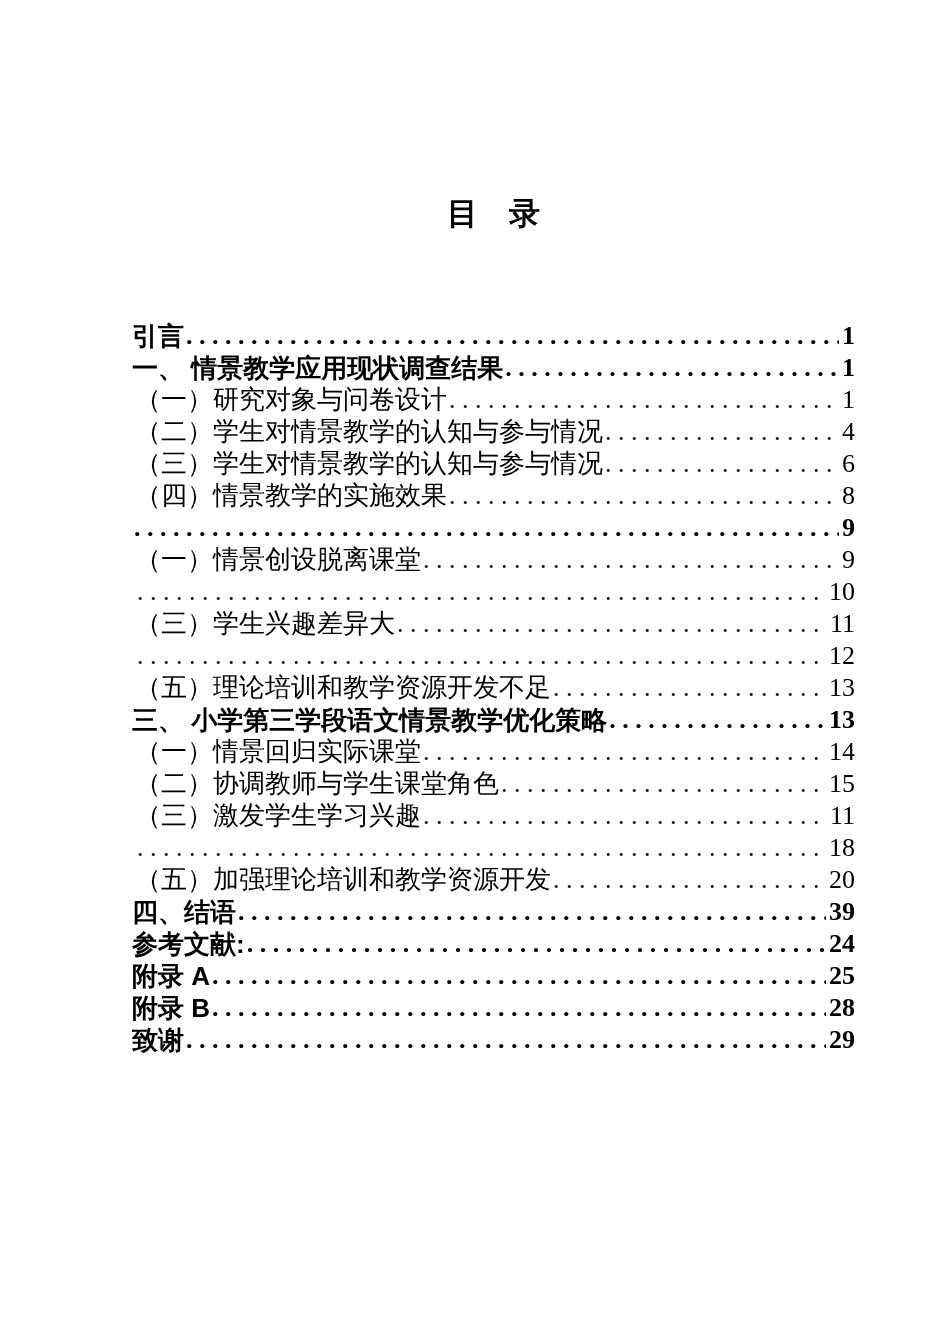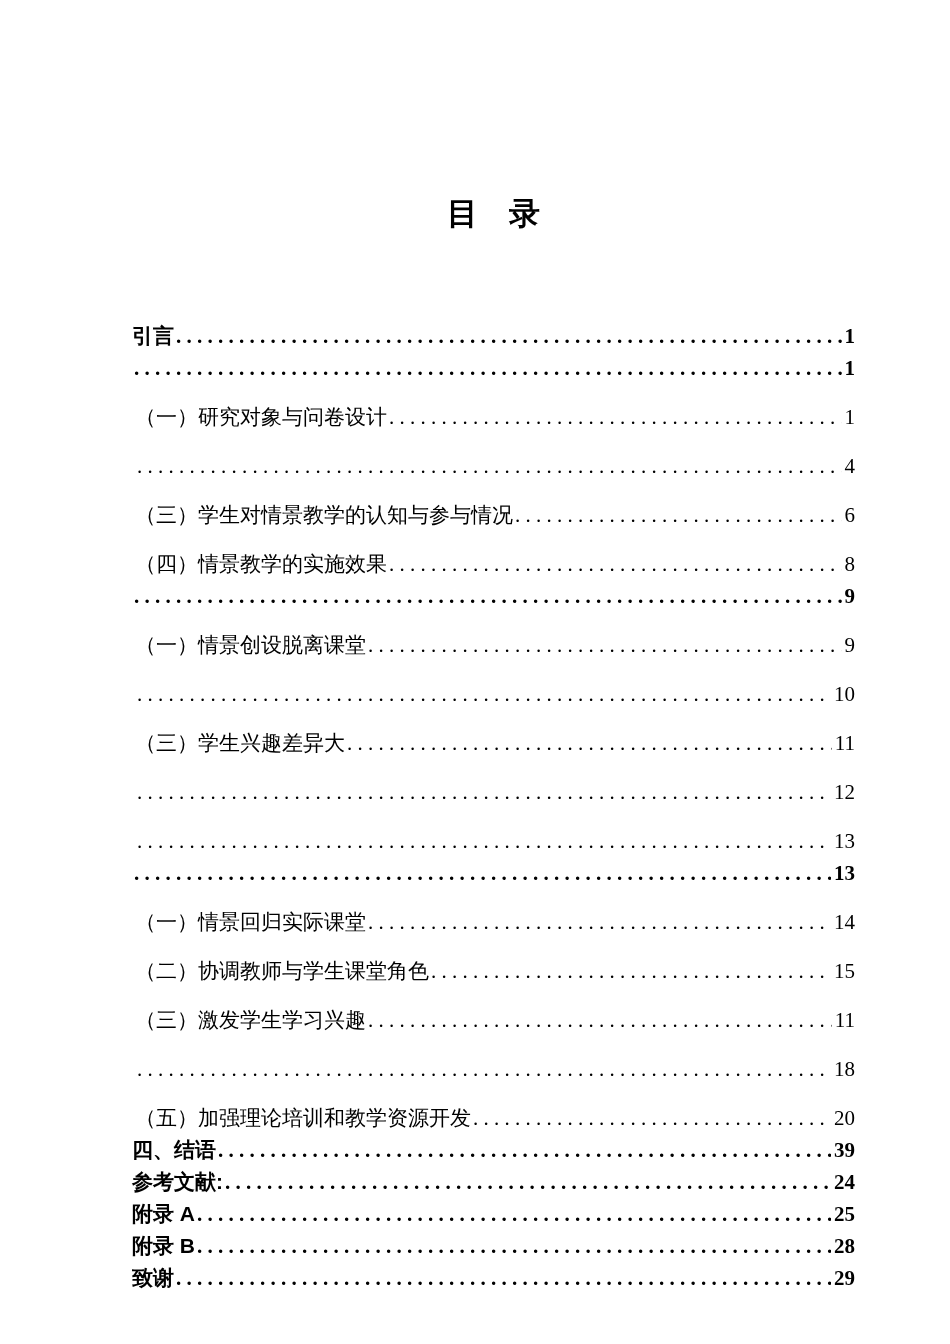--- a/index.html
+++ b/index.html
@@ -28,33 +28,32 @@
     color: #000000;
   }
   .toc-list {
     margin-top: 90px;
   }
   .toc-row {
     display: flex;
     align-items: flex-start;
     height: 32px;
     line-height: 32px;
-    font-size: 21px;
+    font-size: 26px;
     color: #000000;
   }
   .toc-row.level1 {
     font-weight: bold;
   }
   .toc-row.level1 .toc-label {
     font-family: "Liberation Sans", sans-serif;
   }
   .toc-row.level2 {
     padding-left: 3px;
     font-weight: normal;
-    margin-top: 17px;
   }
   .toc-label {
     white-space: nowrap;
     flex: 0 0 auto;
   }
   .toc-leader {
     flex: 1 1 auto;
     min-width: 0;
     overflow: hidden;
     white-space: nowrap;
@@ -73,29 +72,31 @@
 <div class="page">
   <div class="doc-title">目　录</div>
 
   <div class="toc-list">
       <div class="toc-row level1">
     <span class="toc-label">引言</span>
     <span class="toc-leader">. . . . . . . . . . . . . . . . . . . . . . . . . . . . . . . . . . . . . . . . . . . . . . . . . . . . . . . . . . . . . . . . . . . . . . . . . . . . . . . . . . . . . . . . . . . . . . . . . . . . . . . . . . . . . . . . . . . . . . . . . . . . . . . . . . </span>
     <span class="toc-page">1</span>
   </div>
       <div class="toc-row level1">
+    <span class="toc-label">一、 情景教学应用现状调查结果</span>
     <span class="toc-leader">. . . . . . . . . . . . . . . . . . . . . . . . . . . . . . . . . . . . . . . . . . . . . . . . . . . . . . . . . . . . . . . . . . . . . . . . . . . . . . . . . . . . . . . . . . . . . . . . . . . . . . . . . . . . . . . . . . . . . . . . . . . . . . . . . . </span>
     <span class="toc-page">1</span>
   </div>
       <div class="toc-row level2">
     <span class="toc-label">（一）研究对象与问卷设计</span>
     <span class="toc-leader">. . . . . . . . . . . . . . . . . . . . . . . . . . . . . . . . . . . . . . . . . . . . . . . . . . . . . . . . . . . . . . . . . . . . . . . . . . . . . . . . . . . . . . . . . . . . . . . . . . . . . . . . . . . . . . . . . . . . . . . . . . . . . . . . . . </span>
     <span class="toc-page">1</span>
   </div>
       <div class="toc-row level2">
+    <span class="toc-label">（二）学生对情景教学的认知与参与情况</span>
     <span class="toc-leader">. . . . . . . . . . . . . . . . . . . . . . . . . . . . . . . . . . . . . . . . . . . . . . . . . . . . . . . . . . . . . . . . . . . . . . . . . . . . . . . . . . . . . . . . . . . . . . . . . . . . . . . . . . . . . . . . . . . . . . . . . . . . . . . . . . </span>
     <span class="toc-page">4</span>
   </div>
       <div class="toc-row level2">
     <span class="toc-label">（三）学生对情景教学的认知与参与情况</span>
     <span class="toc-leader">. . . . . . . . . . . . . . . . . . . . . . . . . . . . . . . . . . . . . . . . . . . . . . . . . . . . . . . . . . . . . . . . . . . . . . . . . . . . . . . . . . . . . . . . . . . . . . . . . . . . . . . . . . . . . . . . . . . . . . . . . . . . . . . . . . </span>
     <span class="toc-page">6</span>
   </div>
       <div class="toc-row level2">
     <span class="toc-label">（四）情景教学的实施效果</span>
@@ -118,24 +119,26 @@
       <div class="toc-row level2">
     <span class="toc-label">（三）学生兴趣差异大</span>
     <span class="toc-leader">. . . . . . . . . . . . . . . . . . . . . . . . . . . . . . . . . . . . . . . . . . . . . . . . . . . . . . . . . . . . . . . . . . . . . . . . . . . . . . . . . . . . . . . . . . . . . . . . . . . . . . . . . . . . . . . . . . . . . . . . . . . . . . . . . . </span>
     <span class="toc-page">11</span>
   </div>
       <div class="toc-row level2">
     <span class="toc-leader">. . . . . . . . . . . . . . . . . . . . . . . . . . . . . . . . . . . . . . . . . . . . . . . . . . . . . . . . . . . . . . . . . . . . . . . . . . . . . . . . . . . . . . . . . . . . . . . . . . . . . . . . . . . . . . . . . . . . . . . . . . . . . . . . . . </span>
     <span class="toc-page">12</span>
   </div>
       <div class="toc-row level2">
+    <span class="toc-label">（五）理论培训和教学资源开发不足</span>
     <span class="toc-leader">. . . . . . . . . . . . . . . . . . . . . . . . . . . . . . . . . . . . . . . . . . . . . . . . . . . . . . . . . . . . . . . . . . . . . . . . . . . . . . . . . . . . . . . . . . . . . . . . . . . . . . . . . . . . . . . . . . . . . . . . . . . . . . . . . . </span>
     <span class="toc-page">13</span>
   </div>
       <div class="toc-row level1">
+    <span class="toc-label">三、 小学第三学段语文情景教学优化策略</span>
     <span class="toc-leader">. . . . . . . . . . . . . . . . . . . . . . . . . . . . . . . . . . . . . . . . . . . . . . . . . . . . . . . . . . . . . . . . . . . . . . . . . . . . . . . . . . . . . . . . . . . . . . . . . . . . . . . . . . . . . . . . . . . . . . . . . . . . . . . . . . </span>
     <span class="toc-page">13</span>
   </div>
       <div class="toc-row level2">
     <span class="toc-label">（一）情景回归实际课堂</span>
     <span class="toc-leader">. . . . . . . . . . . . . . . . . . . . . . . . . . . . . . . . . . . . . . . . . . . . . . . . . . . . . . . . . . . . . . . . . . . . . . . . . . . . . . . . . . . . . . . . . . . . . . . . . . . . . . . . . . . . . . . . . . . . . . . . . . . . . . . . . . </span>
     <span class="toc-page">14</span>
   </div>
       <div class="toc-row level2">
     <span class="toc-label">（二）协调教师与学生课堂角色</span>

